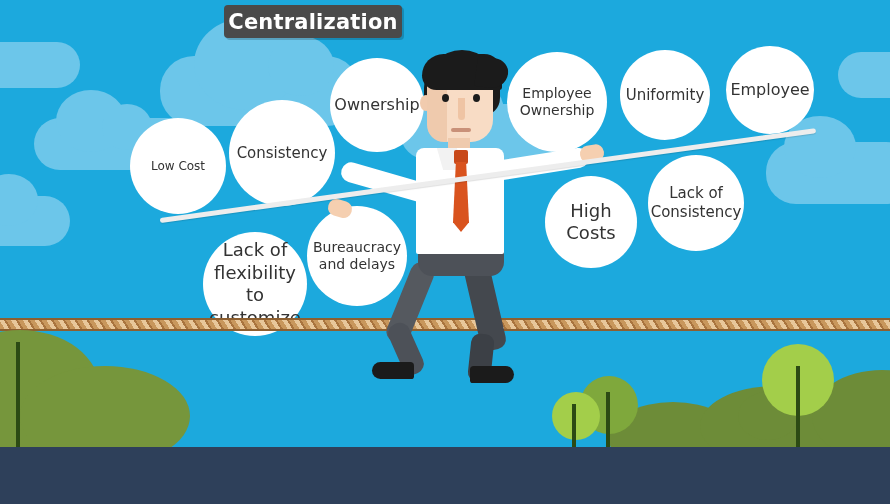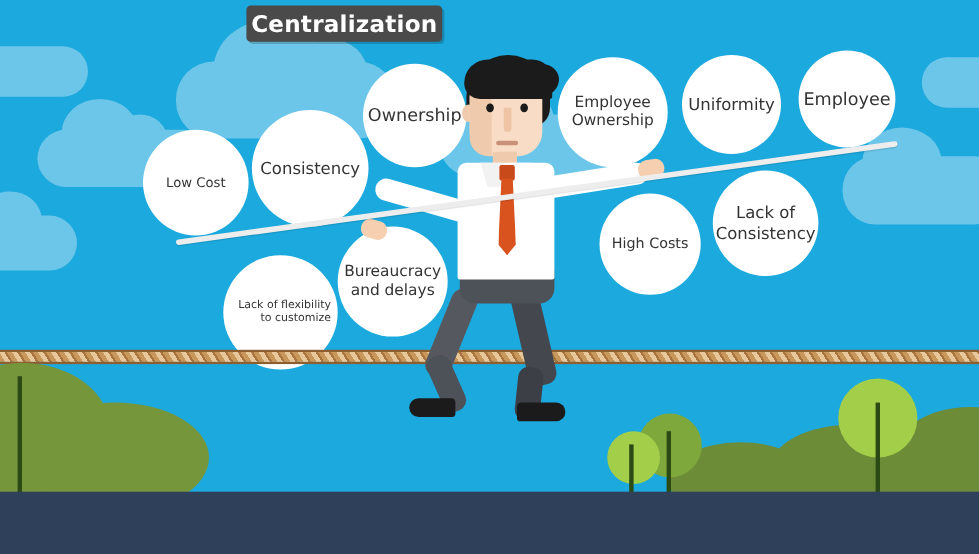--- a/index.html
+++ b/index.html
@@ -199,39 +199,39 @@
   <div id="bubbles-left">
       <div class="bubble" style="left: 130px; top: 118px; width: 96px; height: 96px; font-size: 12px;">
         <span>Low Cost</span>
       </div>
       <div class="bubble" style="left: 229px; top: 100px; width: 106px; height: 106px; font-size: 15px;">
         <span>Consistency</span>
       </div>
       <div class="bubble" style="left: 330px; top: 58px; width: 94px; height: 94px; font-size: 16px;">
         <span>Ownership</span>
       </div>
-      <div class="bubble" style="left: 203px; top: 232px; width: 104px; height: 104px; font-size: 10px; text-align: right;">
+      <div class="bubble" style="left: 203px; top: 232px; width: 104px; height: 104px; font-size: 18px;">
         <span>Lack of flexibility to customize</span>
       </div>
       <div class="bubble" style="left: 307px; top: 206px; width: 100px; height: 100px; font-size: 14px;">
         <span>Bureaucracy and delays</span>
       </div>
     </div>
 
   <div id="bubbles-right">
       <div class="bubble" style="left: 507px; top: 52px; width: 100px; height: 100px; font-size: 14px;">
         <span>Employee Ownership</span>
       </div>
       <div class="bubble" style="left: 620px; top: 50px; width: 90px; height: 90px; font-size: 15px;">
         <span>Uniformity</span>
       </div>
       <div class="bubble" style="left: 726px; top: 46px; width: 88px; height: 88px; font-size: 16px;">
         <span>Employee</span>
       </div>
-      <div class="bubble" style="left: 545px; top: 176px; width: 92px; height: 92px; font-size: 13px;">
+      <div class="bubble" style="left: 545px; top: 176px; width: 92px; height: 92px; font-size: 18px;">
         <span>High Costs</span>
       </div>
       <div class="bubble" style="left: 648px; top: 155px; width: 96px; height: 96px; font-size: 15px;">
         <span>Lack of Consistency</span>
       </div>
     </div>
 
   <div class="pole"></div>
 
   <div id="man">

